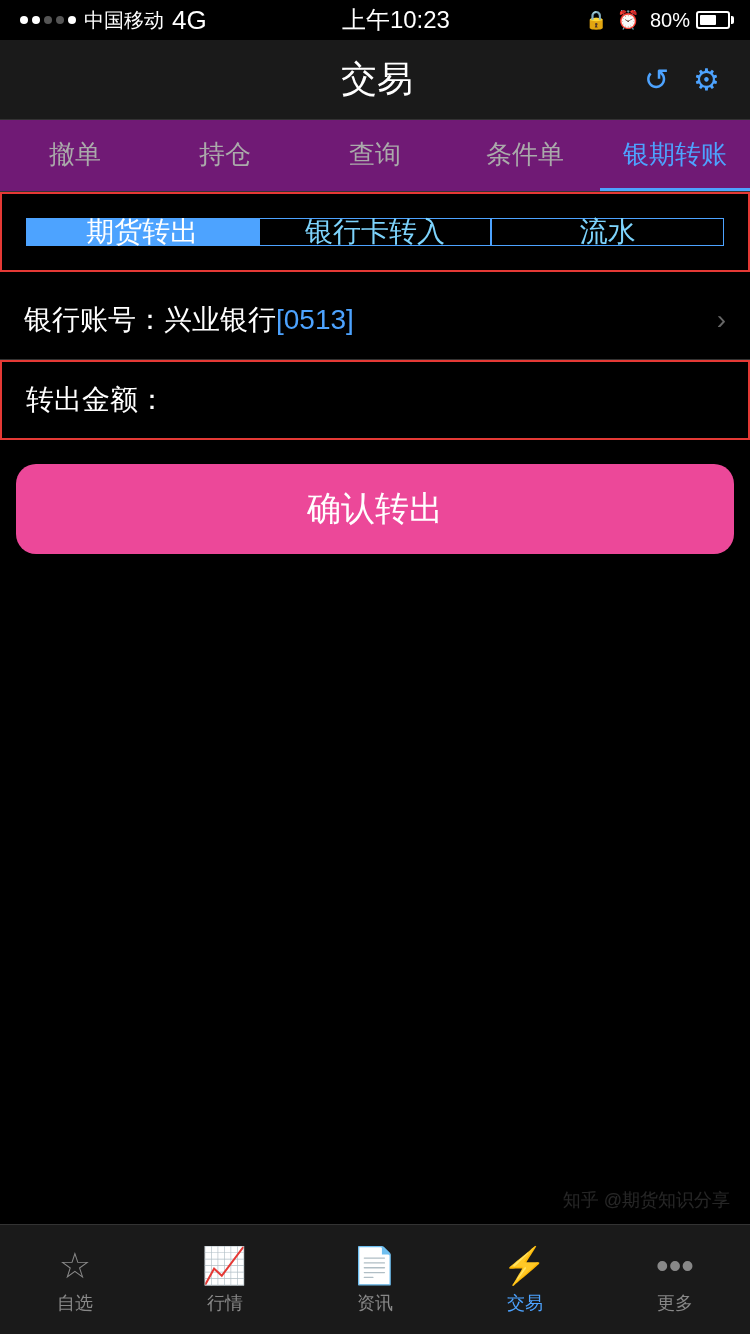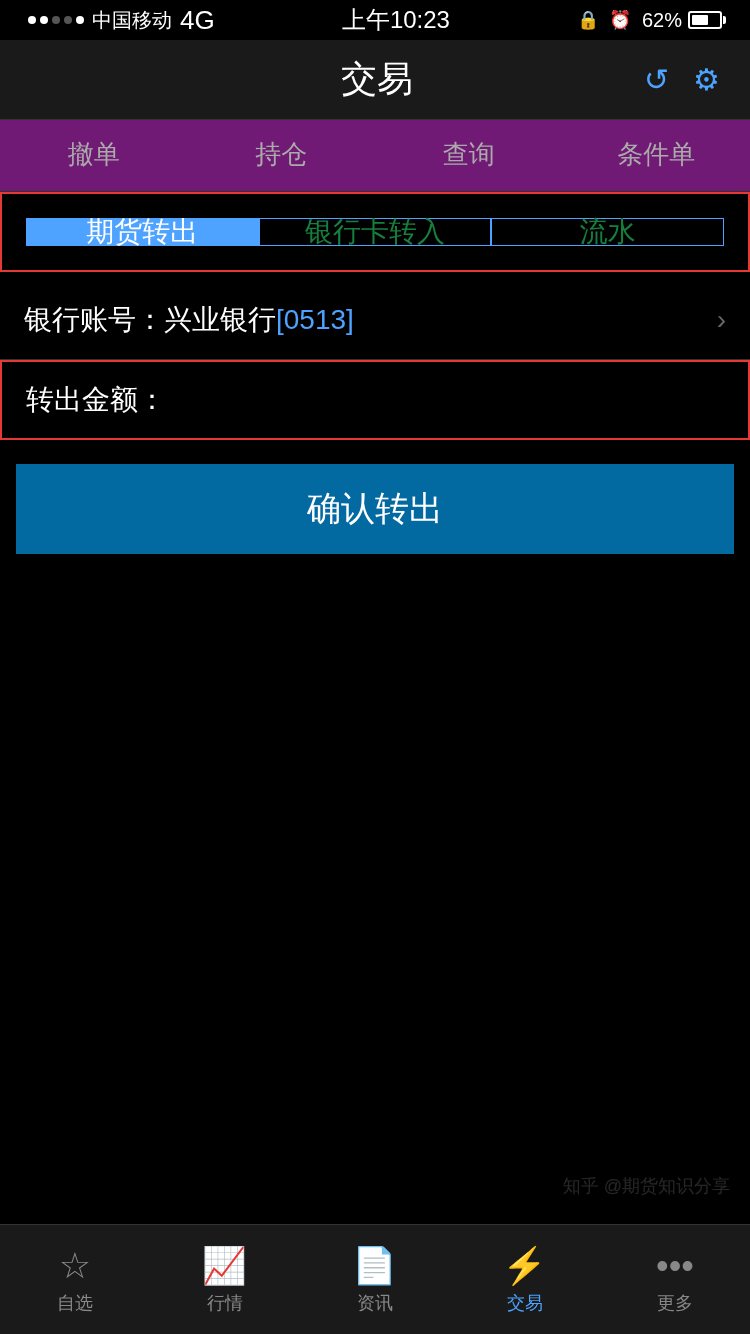--- a/index.html
+++ b/index.html
@@ -13,21 +13,21 @@
     }
 
     
     .status-bar {
       width: 100%;
       height: 40px;
       background: #000;
       display: flex;
       align-items: center;
       justify-content: space-between;
-      padding: 0 28px;
+      padding: 0 20px;
       color: #fff;
       font-size: 22px;
     }
     .status-left {
       display: flex;
       align-items: center;
       gap: 8px;
     }
     .signal-dots {
       display: flex; gap: 4px; align-items: flex-end;
@@ -123,21 +123,21 @@
       border: 2px solid #e53935;
       padding: 24px;
       gap: 0;
     }
     .sub-tab {
       flex: 1;
       display: flex;
       align-items: center;
       justify-content: center;
       font-size: 28px;
-      color: #15803d;
+      color: #7dd3fc;
       cursor: pointer;
       border: 1px solid #4da3ff;
     }
     .sub-tab.active {
       background: #4da3ff;
       color: #fff;
     }
 
     
     .content {
@@ -189,23 +189,23 @@
       color: #fff;
       font-size: 28px;
       padding-left: 8px;
     }
 
     
     .confirm-btn {
       width: calc(100% - 32px);
       margin: 24px 16px;
       height: 90px;
-      background: #0369a1;
+      background: #ec4899;
       border: none;
-      border-radius: 0;
+      border-radius: 20px;
       color: #fff;
       font-size: 34px;
       cursor: pointer;
       display: flex;
       align-items: center;
       justify-content: center;
     }
 
     
     .bottom-nav {
@@ -233,21 +233,21 @@
       color: #888;
     }
     .nav-label {
       font-size: 18px;
       color: #888;
     }
 
     
     .watermark {
       position: absolute;
-      bottom: 136px;
+      bottom: 122px;
       right: 20px;
       color: rgba(255,255,255,0.15);
       font-size: 18px;
       text-align: right;
     }
   </style>
 </head>
 <body>
 
 <div class="status-bar">
@@ -260,21 +260,21 @@
         <span></span>
     </div>
     <span class="carrier">中国移动</span>
     <span class="network">4G</span>
   </div>
   <div class="status-center">上午10:23</div>
   <div class="status-right">
     <span class="lock-icon">🔒</span>
     <span class="alarm-icon">⏰</span>
     <div class="battery-area">
-      <span>62%</span>
+      <span>80%</span>
       <div class="battery-icon">
         <div class="battery-fill"></div>
       </div>
     </div>
   </div>
 </div>
 
 <div class="header">
   <div class="header-spacer"></div>
   <div class="header-title">交易</div>
@@ -282,20 +282,21 @@
     <button class="header-icon-btn">↺</button>
     <button class="header-icon-btn">⚙</button>
   </div>
 </div>
 
 <div class="nav-tabs">
   <div class="nav-tab">撤单</div>
   <div class="nav-tab">持仓</div>
   <div class="nav-tab">查询</div>
   <div class="nav-tab">条件单</div>
+  <div class="nav-tab active">银期转账</div>
 </div>
 
 <div class="sub-tabs">
   <div class="sub-tab active">期货转出</div>
   <div class="sub-tab">银行卡转入</div>
   <div class="sub-tab">流水</div>
 </div>
 
 <div class="content">
 

